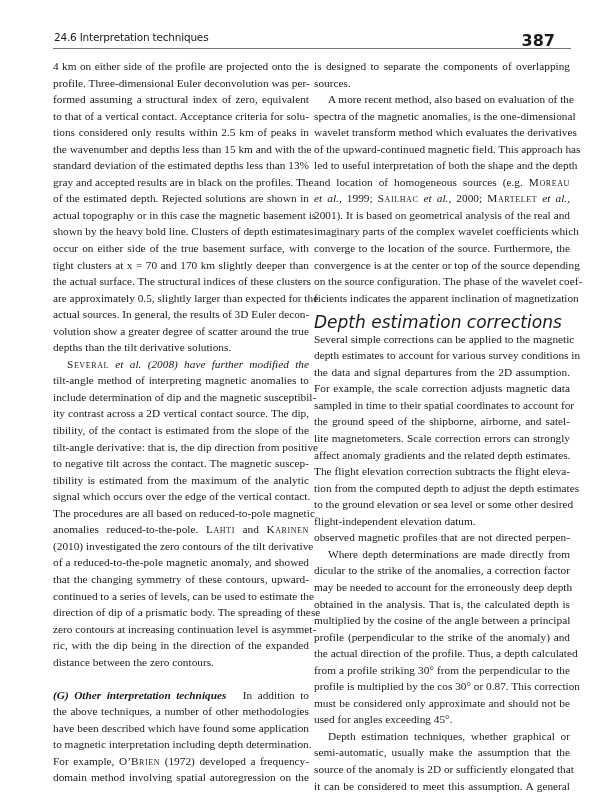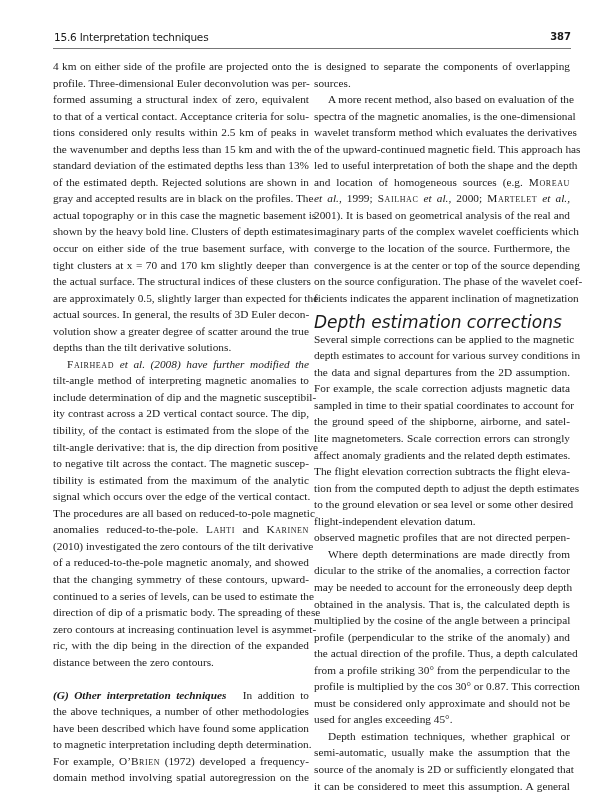--- a/index.html
+++ b/index.html
@@ -1,67 +1,67 @@
 <!DOCTYPE html>
 <html><head>
 <meta charset="utf-8">
 <style>
   html, body { margin:0; padding:0; background:#fff; }
   body { width:615px; height:800px; position:relative; overflow:hidden;
          font-family:"Liberation Serif", "DejaVu Serif", serif; color:#1a1a1a; }
   .header { position:absolute; left:53px; top:28px; width:518px; height:20px;
             border-bottom:1.5px solid #777; font-family:"DejaVu Sans", "Liberation Sans", sans-serif; }
   .header .sec { position:absolute; left:1px; top:3px; font-size:10.5px; letter-spacing:-0.2px; }
-  .header .pg { position:absolute; right:0; top:3px; font-size:10px; font-weight:bold; }
+  .header .pg { position:absolute; right:16px; top:3px; font-size:16px; font-weight:bold; }
   .col { position:absolute; top:58px; width:256px; }
   .col.left { left:53px; }
   .col.right { left:314px; }
   .ln { display:block; height:16.55px; line-height:16.55px; font-size:11.3px; white-space:nowrap;
         text-align:justify; text-align-last:justify; }
   .ln.last { text-align-last:left; }
   .ln.ind { text-indent:14px; }
   .gap { display:block; height:16.5px; }
   .gap.small { height:8px; }
   .subhead { font-family:"DejaVu Sans", "Liberation Sans", sans-serif; font-style:italic;
              font-size:17px; text-align-last:left; }
   .sc { font-variant:small-caps; letter-spacing:0.6px; }
   .runin { font-weight:bold; font-style:italic; }
 </style>
 </head>
 <body>
 
 <div class="header">
-  <span class="sec">15.6 Interpretation techniques</span>
+  <span class="sec">24.6 Interpretation techniques</span>
   <span class="pg">387</span>
 </div>
 
 <div class="col left">
   <div id="lp1">
       <span class="ln">4 km on either side of the profile are projected onto the</span>
       <span class="ln">profile. Three-dimensional Euler deconvolution was per-</span>
       <span class="ln">formed assuming a structural index of zero, equivalent</span>
       <span class="ln">to that of a vertical contact. Acceptance criteria for solu-</span>
       <span class="ln">tions considered only results within 2.5 km of peaks in</span>
       <span class="ln">the wavenumber and depths less than 15 km and with the</span>
       <span class="ln">standard deviation of the estimated depths less than 13%</span>
+      <span class="ln">gray and accepted results are in black on the profiles. The</span>
       <span class="ln">of the estimated depth. Rejected solutions are shown in</span>
-      <span class="ln">gray and accepted results are in black on the profiles. The</span>
       <span class="ln">actual topography or in this case the magnetic basement is</span>
       <span class="ln">shown by the heavy bold line. Clusters of depth estimates</span>
       <span class="ln">occur on either side of the true basement surface, with</span>
       <span class="ln">tight clusters at x = 70 and 170 km slightly deeper than</span>
       <span class="ln">the actual surface. The structural indices of these clusters</span>
       <span class="ln">are approximately 0.5, slightly larger than expected for the</span>
       <span class="ln">actual sources. In general, the results of 3D Euler decon-</span>
       <span class="ln">volution show a greater degree of scatter around the true</span>
       <span class="ln last">depths than the tilt derivative solutions.</span>
     </div>
 
   <div>
-    <span class="ln ind"><span class="sc">Fairhead</span><i> et al. (2008) have further modified the</i></span>
+    <span class="ln ind"><span class="sc">Several</span><i> et al. (2008) have further modified the</i></span>
     <div id="lp2a">
         <span class="ln">tilt-angle method of interpreting magnetic anomalies to</span>
         <span class="ln">include determination of dip and the magnetic susceptibil-</span>
         <span class="ln">ity contrast across a 2D vertical contact source. The dip,</span>
         <span class="ln">tibility, of the contact is estimated from the slope of the</span>
         <span class="ln">tilt-angle derivative: that is, the dip direction from positive</span>
         <span class="ln">to negative tilt across the contact. The magnetic suscep-</span>
         <span class="ln">tibility is estimated from the maximum of the analytic</span>
         <span class="ln">signal which occurs over the edge of the vertical contact.</span>
         <span class="ln">The procedures are all based on reduced-to-pole magnetic</span>

